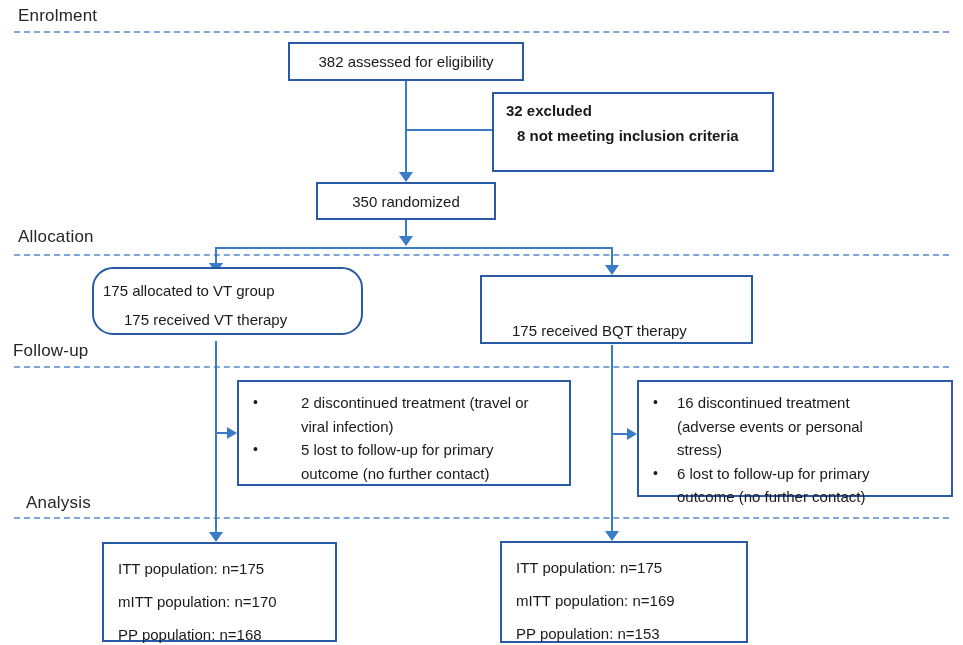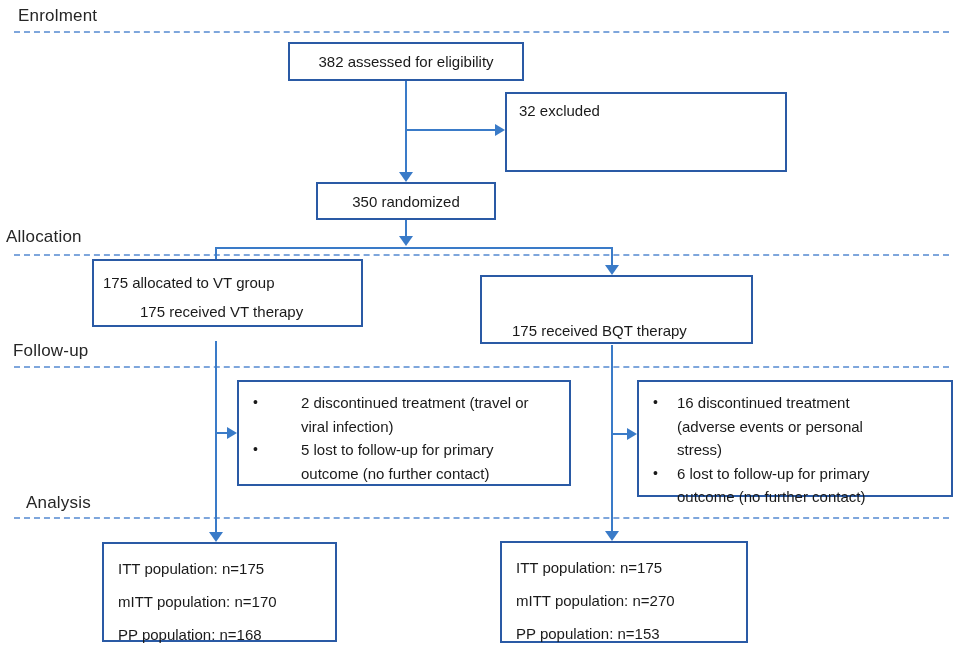--- a/index.html
+++ b/index.html
@@ -50,21 +50,21 @@
   .stack{padding-top:7px;}
 </style>
 </head>
 <body>
 
 <div class="canvas">
 
   <div class="section-label" style="left:18px;top:6px;">Enrolment</div>
   <div class="divider" style="top:31px;"></div>
 
-  <div class="section-label" style="left:6px;top:227px;">Allocation</div>
+  <div class="section-label" style="left:18px;top:227px;">Allocation</div>
   <div class="divider" style="top:254px;"></div>
 
   <div class="section-label" style="left:13px;top:341px;">Follow-up</div>
   <div class="divider" style="top:366px;"></div>
 
   <div class="section-label" style="left:26px;top:493px;">Analysis</div>
   <div class="divider" style="top:517px;"></div>
 
   <div class="vline" style="left:405px;top:81px;height:92px;"></div>
   <div class="head-down" style="left:399px;top:172px;"></div>
@@ -90,31 +90,32 @@
 
   <div class="vline" style="left:611px;top:345px;height:186px;"></div>
   <div class="head-down" style="left:605px;top:531px;"></div>
   <div class="hline" style="left:612px;top:433px;width:16px;"></div>
   <div class="head-right" style="left:627px;top:428px;"></div>
 
   <div class="fbox center-text" style="left:288px;top:42px;width:236px;height:39px;">
     <span>382 assessed for eligibility</span>
   </div>
 
-  <div class="fbox" style="left:505px;top:92px;width:282px;height:80px;padding:4px 0 0 12px;line-height:25px;">
+  <div class="fbox" style="left:492px;top:92px;width:282px;height:80px;padding:4px 0 0 12px;line-height:25px;font-weight:bold;">
     <div class="line">32 excluded</div>
+    <div class="line" style="padding-left:11px;">8 not meeting inclusion criteria</div>
   </div>
 
   <div class="fbox center-text" style="left:316px;top:182px;width:180px;height:38px;">
     <span>350 randomized</span>
   </div>
 
-  <div class="fbox stack" style="left:92px;top:259px;width:271px;height:68px;line-height:29px;">
+  <div class="fbox stack" style="left:92px;top:267px;width:271px;height:68px;line-height:29px;border-radius:21px;">
     <div class="line" style="padding-left:9px;">175 allocated to VT group</div>
-    <div class="line" style="padding-left:30px;margin-left:16px;">175 received VT therapy</div>
+    <div class="line" style="padding-left:30px;">175 received VT therapy</div>
   </div>
 
   <div class="fbox stack" style="left:480px;top:275px;width:273px;height:69px;line-height:29px;">
     <div class="line" style="padding-left:30px;margin-top:32px;">175 received BQT therapy</div>
   </div>
 
   <div class="fbox" id="vt-followup-box" style="left:237px;top:380px;width:334px;height:106px;">
     <div class="bullets">
       <div class="bullet-row">
         <span class="bullet-dot">•</span>
@@ -141,17 +142,17 @@
   </div>
 
   <div class="fbox" style="left:102px;top:542px;width:235px;height:100px;padding:8px 0 0 14px;line-height:33px;">
     <div class="line">ITT population: n=175</div>
     <div class="line">mITT population: n=170</div>
     <div class="line">PP population: n=168</div>
   </div>
 
   <div class="fbox" style="left:500px;top:541px;width:248px;height:102px;padding:8px 0 0 14px;line-height:33px;">
     <div class="line">ITT population: n=175</div>
-    <div class="line">mITT population: n=270</div>
+    <div class="line">mITT population: n=169</div>
     <div class="line">PP population: n=153</div>
   </div>
 
 </div>
 
 </body></html>

